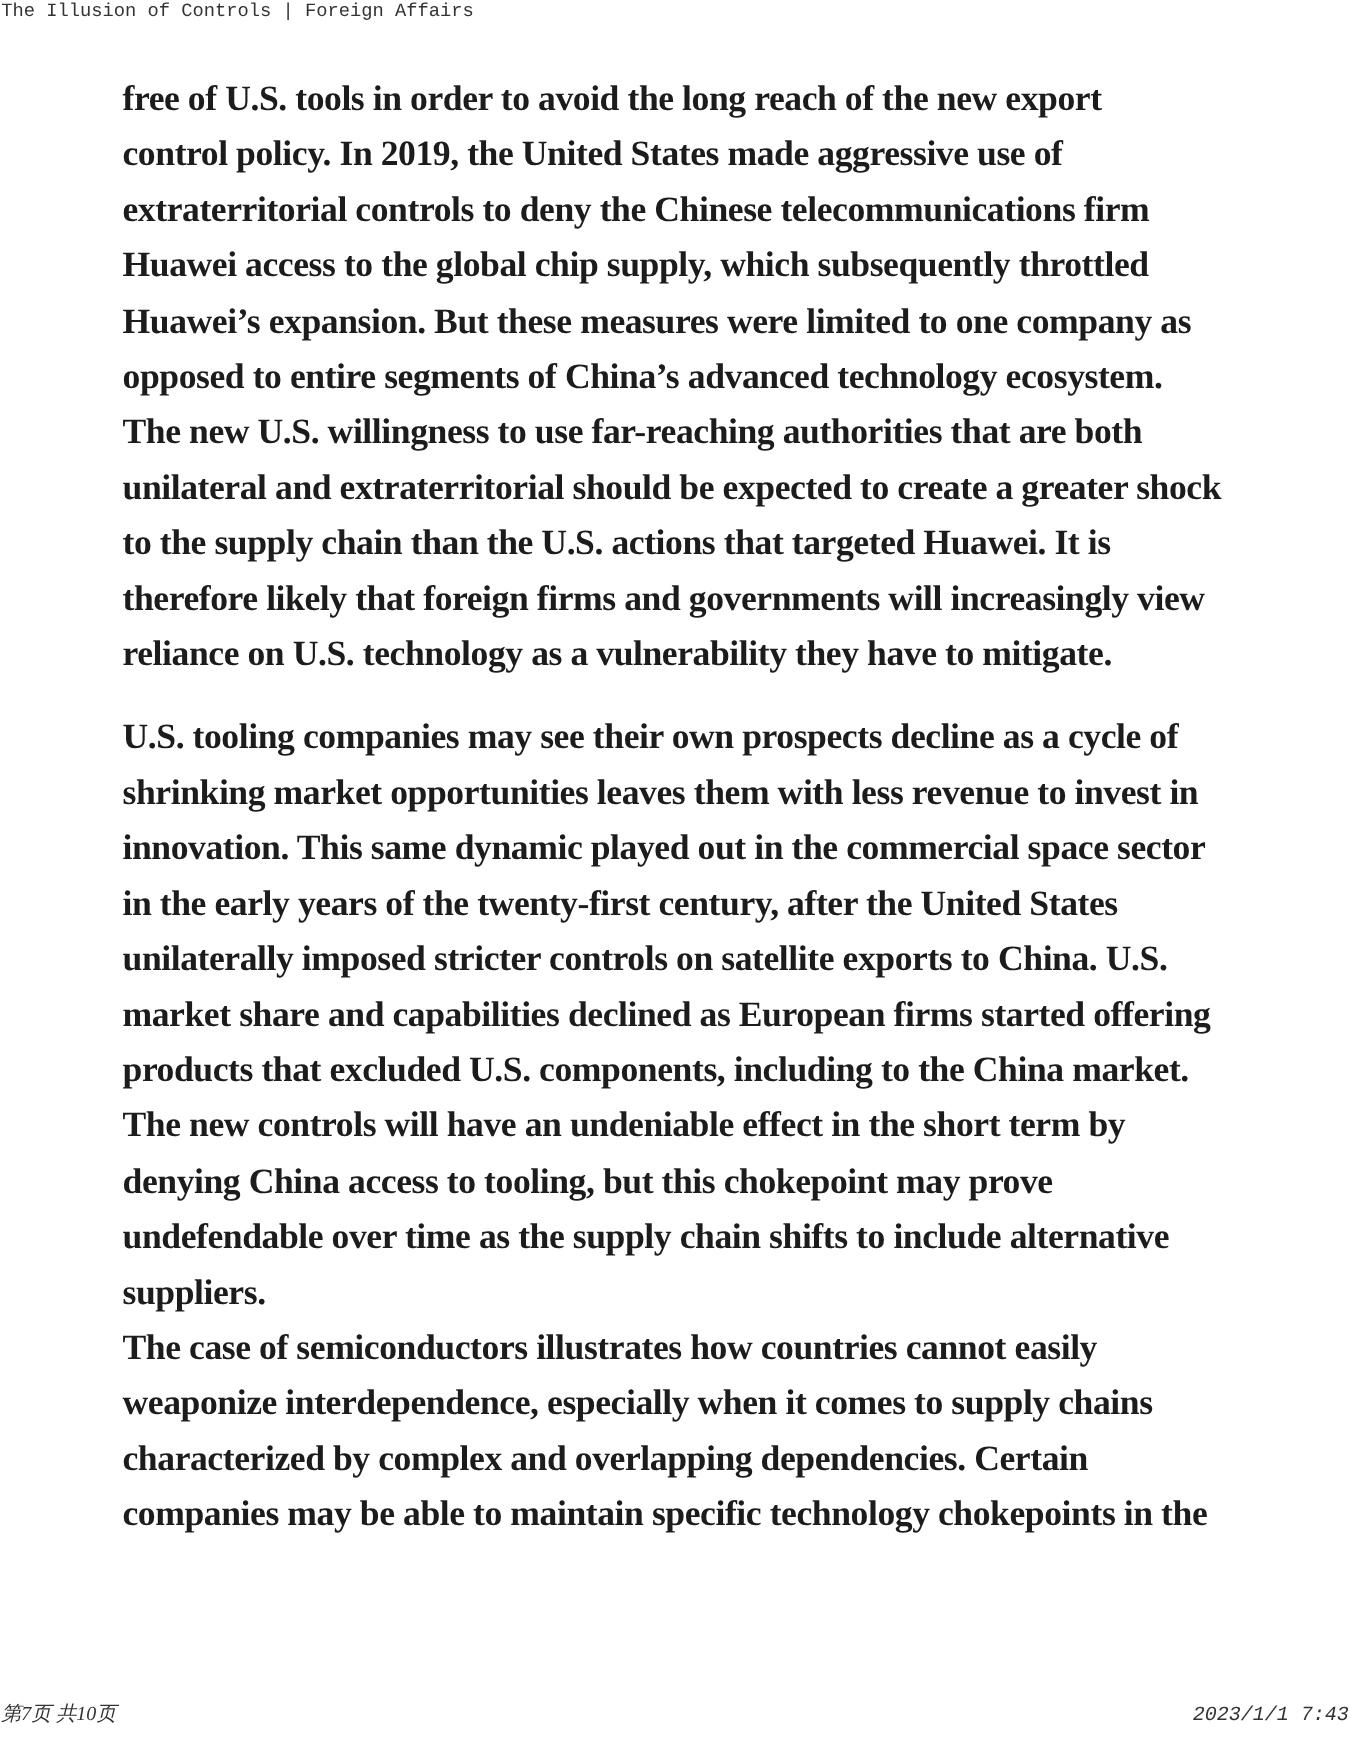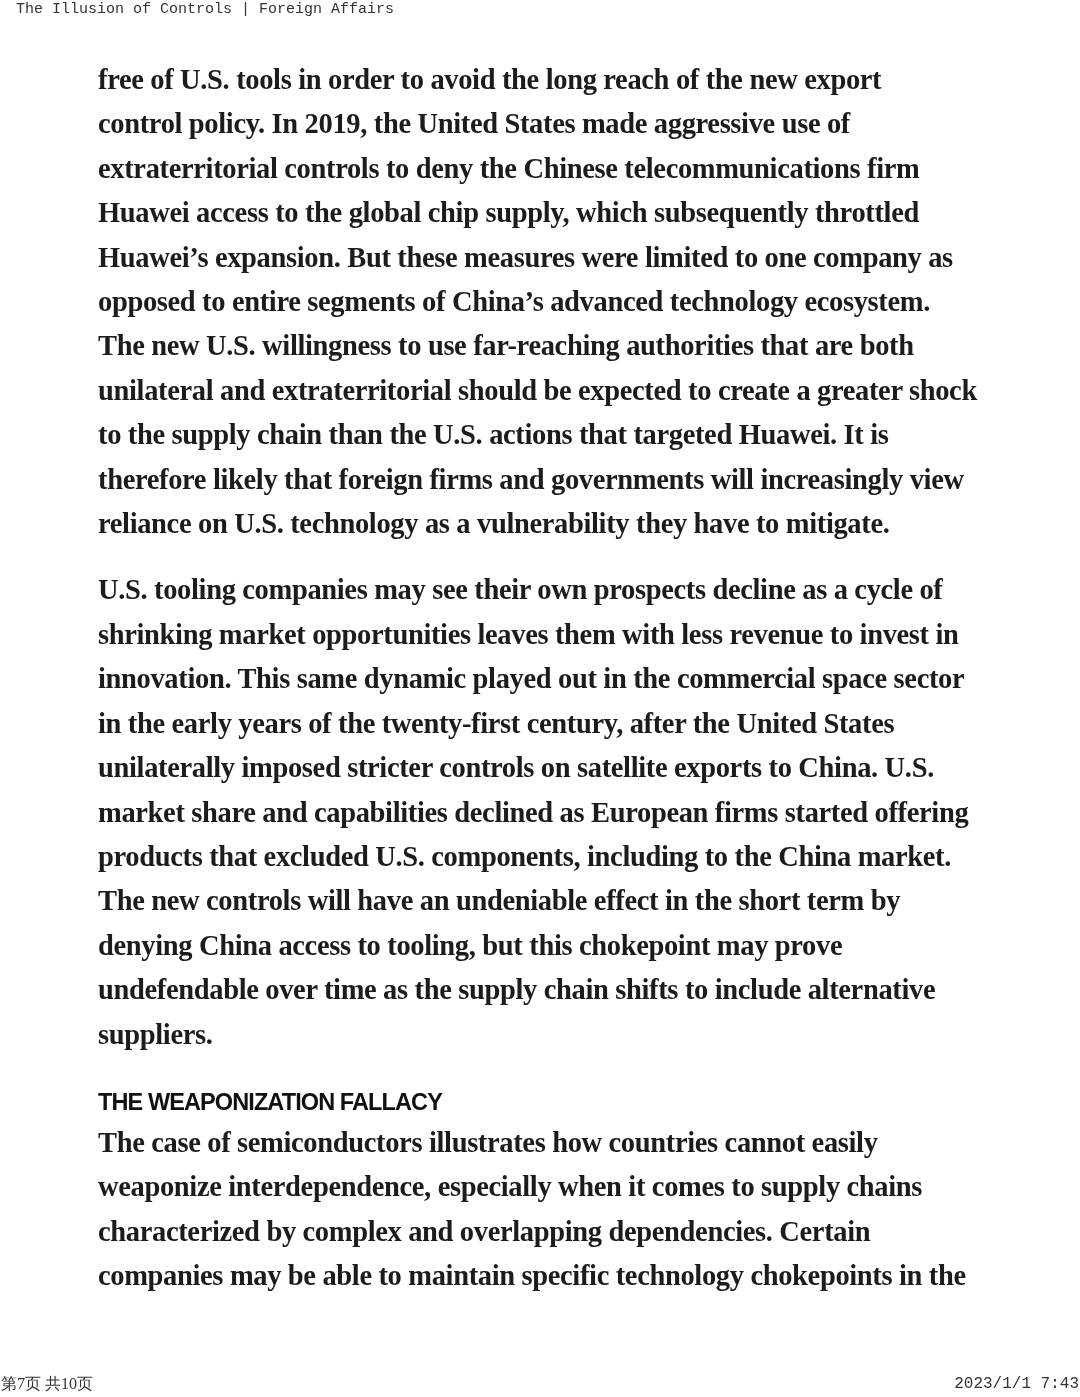--- a/index.html
+++ b/index.html
@@ -20,21 +20,21 @@
       left: 0;
       width: 1080px;
       height: 22px;
       font-family: "Liberation Mono", "DejaVu Sans Mono", monospace;
       font-size: 15px;
       color: #333333;
       line-height: 20px;
     }
     .print-header .title {
       position: absolute;
-      left: 16px;
+      left: 1px;
       top: 0;
       white-space: pre;
     }
     .print-header .url {
       position: absolute;
       right: 1px;
       top: 0;
       white-space: pre;
     }
     .article {
@@ -62,27 +62,28 @@
       font-size: 23.5px;
       letter-spacing: -0.9px;
       color: #111111;
       line-height: 30px;
       margin-top: 30px;
       margin-bottom: 4px;
     }
     .print-footer {
       position: absolute;
       left: 0;
-      bottom: 0;
+      bottom: 12px;
       width: 1080px;
       height: 24px;
       font-family: "Liberation Serif", "DejaVu Serif", serif;
       font-size: 16px;
       color: #333333;
       line-height: 22px;
+      font-style: italic;
     }
     .print-footer .page-info {
       position: absolute;
       left: 1px;
       top: 0;
     }
     .print-footer .timestamp {
       position: absolute;
       right: 1px;
       top: 0;
@@ -114,21 +115,20 @@
 shrinking market opportunities leaves them with less revenue to invest in
 innovation. This same dynamic played out in the commercial space sector
 in the early years of the twenty-first century, after the United States
 unilaterally imposed stricter controls on satellite exports to China. U.S.
 market share and capabilities declined as European firms started offering
 products that excluded U.S. components, including to the China market.
 The new controls will have an undeniable effect in the short term by
 denying China access to tooling, but this chokepoint may prove
 undefendable over time as the supply chain shifts to include alternative
 suppliers.</p>
-  <h2 class="section-heading">THE WEAPONIZATION FALLACY</h2>
   <p class="para-3">The case of semiconductors illustrates how countries cannot easily
 weaponize interdependence, especially when it comes to supply chains
 characterized by complex and overlapping dependencies. Certain
 companies may be able to maintain specific technology chokepoints in the</p>
 </div>
 
 <div class="print-footer">
   <span class="page-info">第7页  共10页</span>
   <span class="timestamp">2023/1/1 7:43</span>
 </div>

